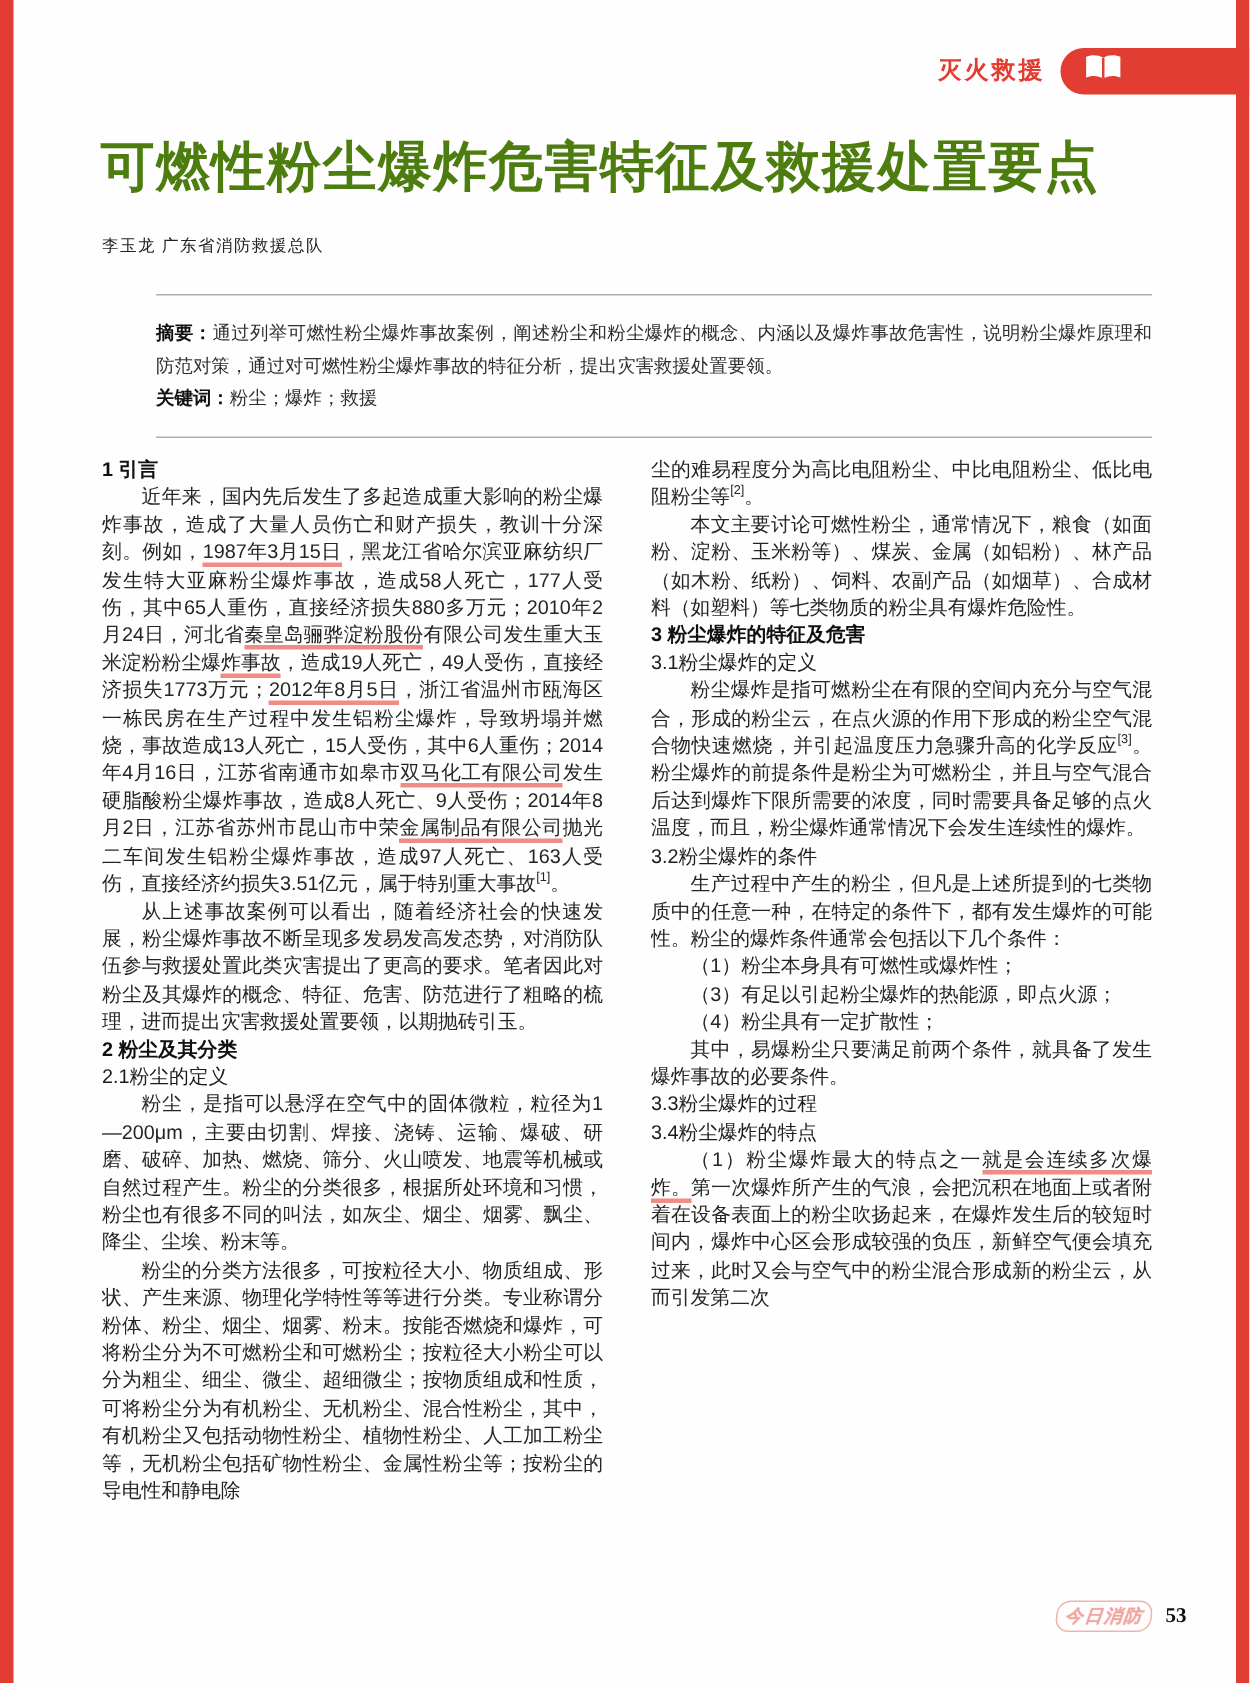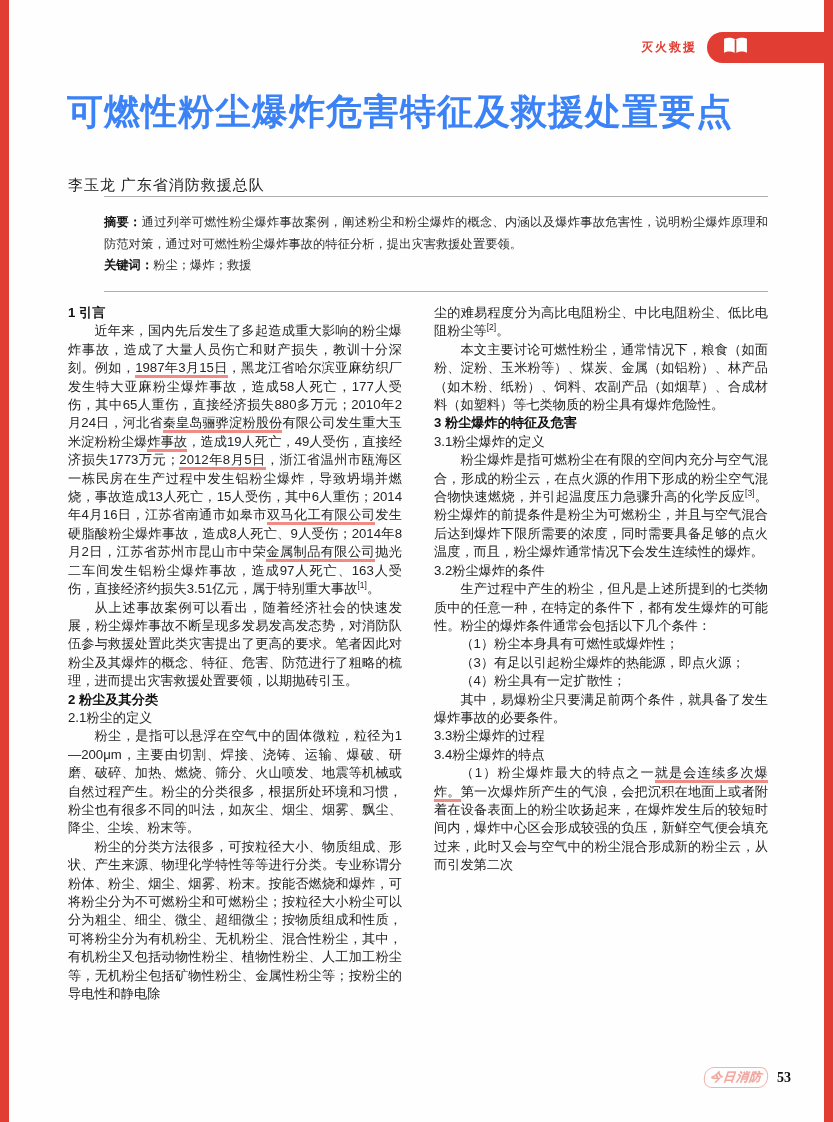--- a/index.html
+++ b/index.html
@@ -8,32 +8,32 @@
     margin:0 auto;overflow:hidden;
     font-family:"Liberation Sans",sans-serif;color:#262626;
   }
   
   .edge-bar{position:absolute;top:0;bottom:0;width:9px;background:#e23d32;}
   .edge-left{left:0;}
   .edge-right{right:0;}
 
   
   .tag-row{position:absolute;top:32px;right:0;display:flex;align-items:center;}
-  .tag-label{color:#e23d32;font-weight:bold;font-size:12px;letter-spacing:2px;margin-right:10px;}
+  .tag-label{color:#e23d32;font-weight:bold;font-size:16px;letter-spacing:2px;margin-right:10px;}
   .tag-pill{
     width:126px;height:31px;background:#e23d32;border-radius:17px 0 0 17px;
     display:flex;align-items:center;padding-left:15px;box-sizing:border-box;
   }
 
   .title{
     position:absolute;left:67px;top:90px;width:705px;
-    font-size:36px;line-height:1.2;font-weight:900;color:#3b82f6;
+    font-size:36px;line-height:1.2;font-weight:900;color:#4d7c0f;
     letter-spacing:1px;font-family:"DejaVu Sans",sans-serif;
   }
-  .authors{position:absolute;left:68px;top:176px;font-size:15px;color:#222;letter-spacing:1px;font-family:Liberation Serif, serif;}
+  .authors{position:absolute;left:68px;top:156px;font-size:11px;color:#222;letter-spacing:1px;}
 
   .abstract-block{
     position:absolute;left:104px;top:196px;width:664px;
     border-top:1px solid #aeaeae;border-bottom:1px solid #aeaeae;
     padding:15px 0 14px 0;box-sizing:border-box;
   }
   .abstract-block p{margin:0;font-size:12.3px;line-height:21.5px;color:#2e2e2e;text-align:justify;}
   .lab{font-weight:bold;color:#111;}
 
   

